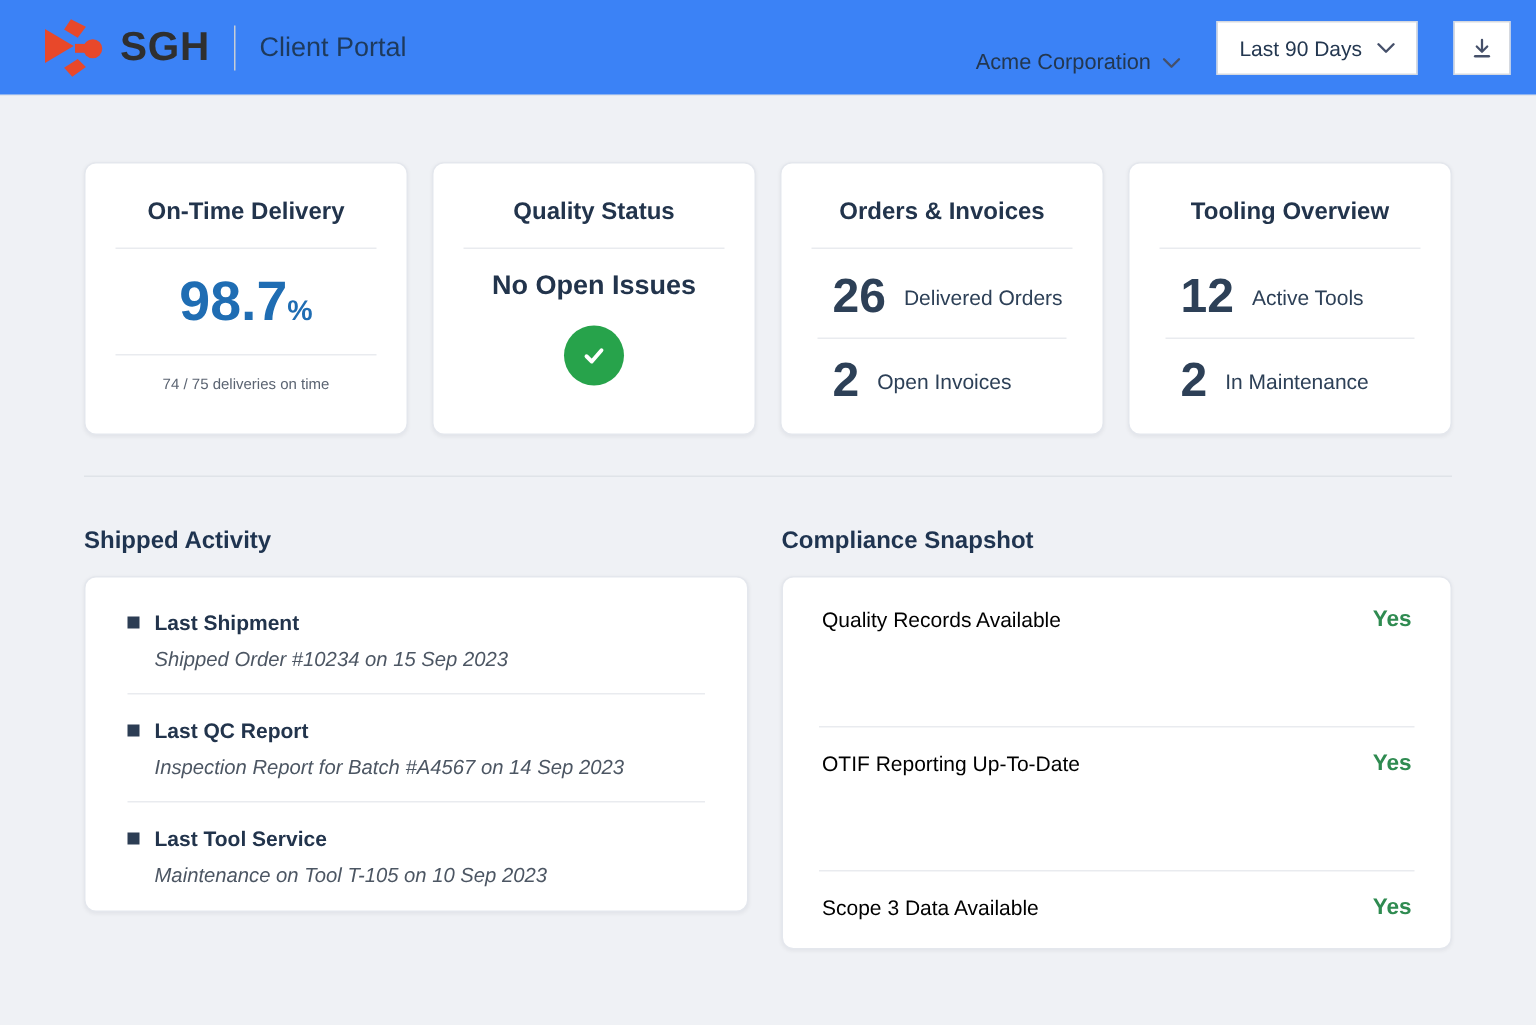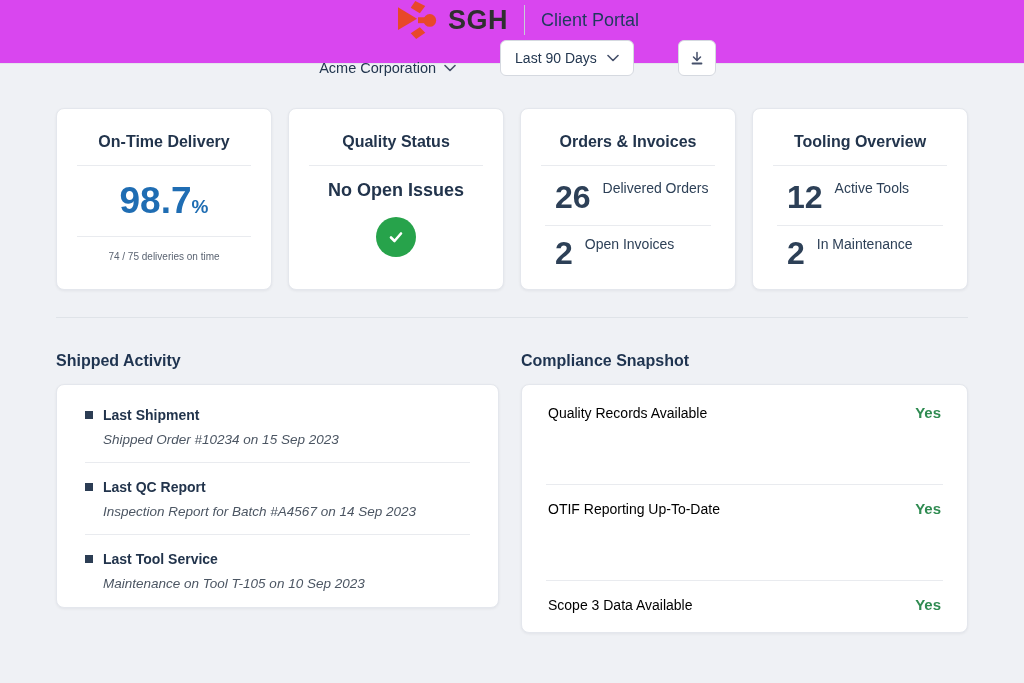--- a/index.html
+++ b/index.html
@@ -7,27 +7,26 @@
   body {
     background: #eff1f5;
     font-family: "Liberation Sans", sans-serif;
     color: #233750;
     overflow: hidden;
   }
 
   
   .header {
     height: 64px;
-    background: #d946ef;
+    background: #3b82f6;
     border-bottom: 1px solid #e2e5eb;
     display: flex;
     align-items: center;
     justify-content: space-between;
     padding: 0 17px 0 28px;
-    flex-direction: column;
   }
   .header-left { display: flex; align-items: center; }
   .logo-icon { display: inline-flex; margin-right: 8px; }
   .brand {
     font-size: 27px;
     font-weight: 800;
     color: #2f2f2f;
     letter-spacing: 0.5px;
   }
   .vdiv {
@@ -40,25 +39,24 @@
 
   .header-right { display: flex; align-items: flex-end; gap: 24px; }
   .company-select {
     background: transparent; border: none; cursor: pointer;
     display: inline-flex; align-items: center; gap: 8px;
     font-family: inherit; font-size: 14.5px; color: #233750;
   }
   .btn {
     background: #ffffff;
     border: 1px solid #d5d9e0;
-    border-radius: 6px;
+    border-radius: 0;
     cursor: pointer;
     font-family: inherit;
     color: #233750;
-    margin-left: 20px;
   }
   .range-select {
     display: inline-flex; align-items: center; gap: 10px;
     font-size: 14px;
     padding: 9px 14px;
   }
   .icon-btn {
     width: 38px; height: 36px;
     display: inline-flex; align-items: center; justify-content: center;
   }
@@ -87,21 +85,21 @@
   .kpi-big-value .num { font-size: 37px; font-weight: 700; }
   .kpi-big-value .unit { font-size: 19px; font-weight: 600; }
   .kpi-sub { font-size: 10px; color: #5b6472; margin-top: 2px; }
   .kpi-status { font-size: 18px; font-weight: 700; color: #22344c; margin: 10px 0 16px; }
   .check-circle {
     width: 40px; height: 40px; border-radius: 50%;
     background: #27a34b;
     display: inline-flex; align-items: center; justify-content: center;
   }
   .stat-row {
-    display: flex; align-items: flex-start; justify-content: flex-start;
+    display: flex; align-items: center; justify-content: flex-start;
     gap: 12px; padding-left: 14px; text-align: left;
   }
   .stat-value { font-size: 32px; font-weight: 700; color: #2d4057; line-height: 1.1; }
   .stat-label { font-size: 14px; color: #2d4057; }
   .stat-div { margin: 10px 4px; }
 
   .section-divider { border: none; border-top: 1px solid #dfe3e8; margin: 27px 0 0; }
 
   .bottom-grid {
     display: grid;

